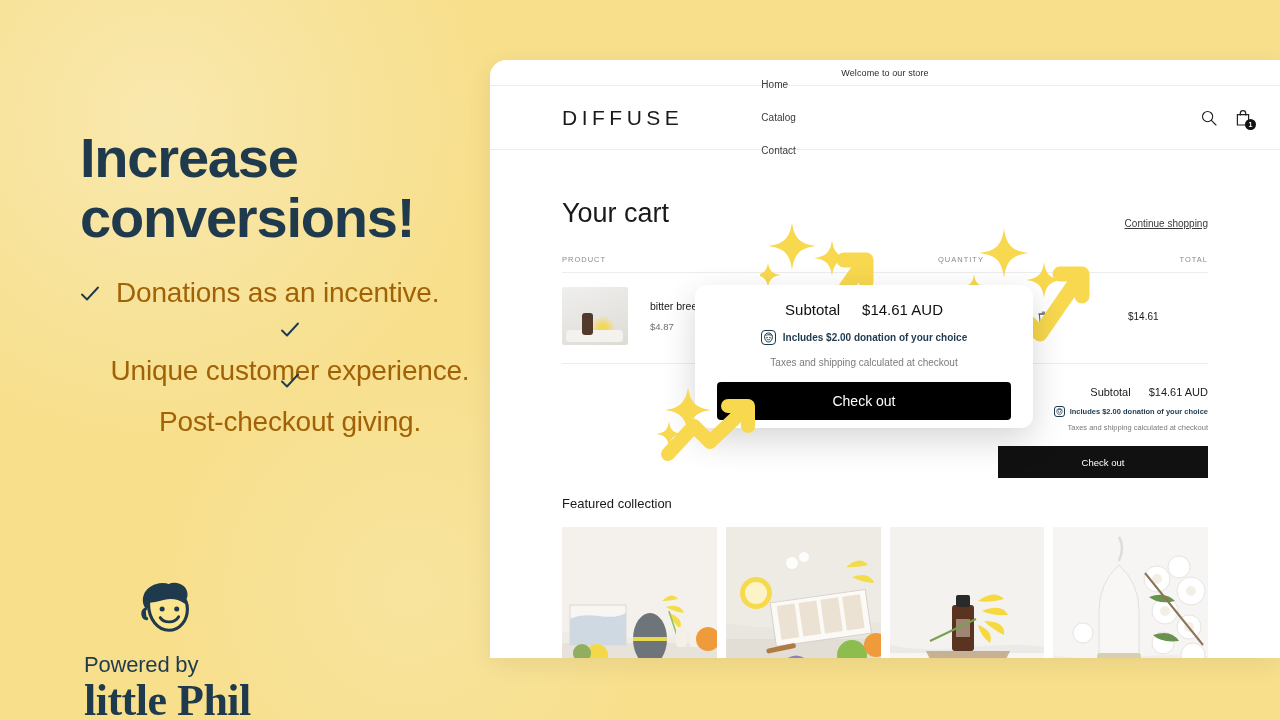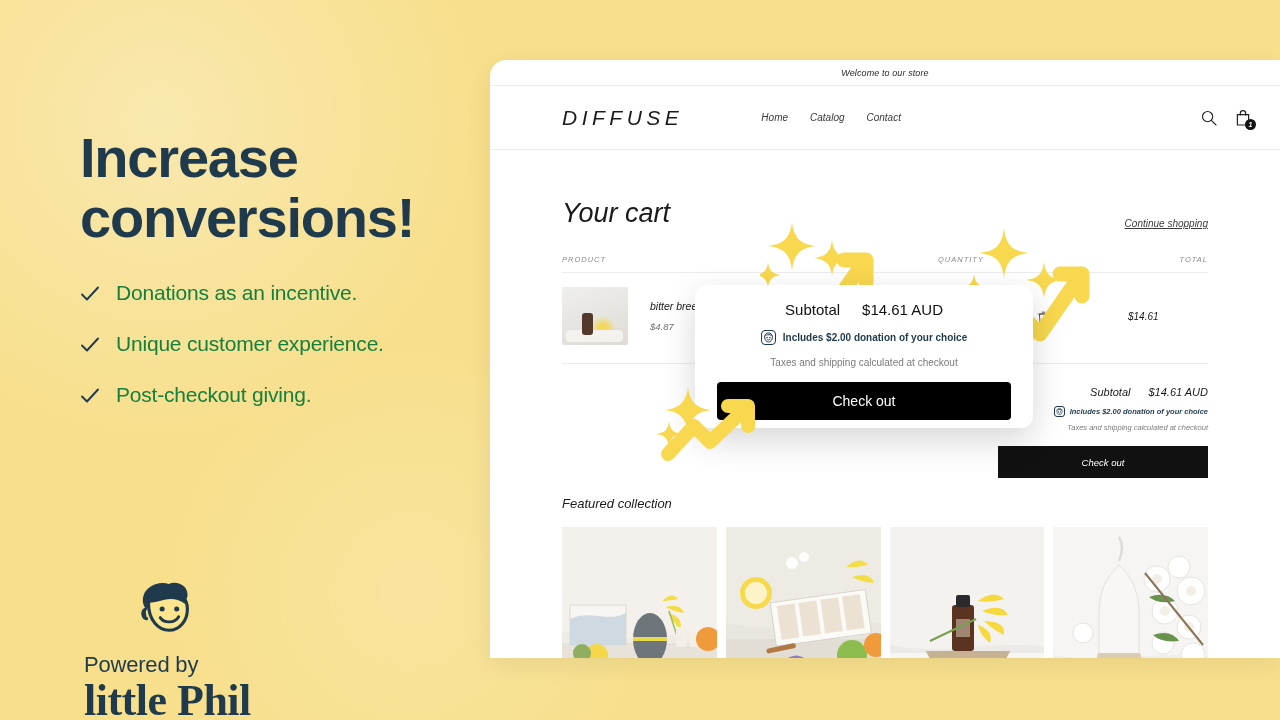--- a/index.html
+++ b/index.html
@@ -38,28 +38,28 @@
     letter-spacing: -1.2px;
     color: #1F3A4D;
   }
   .bullets {
     position: absolute; top: 268px; left: 80px; width: 420px;
   }
   .bullet {
     display: flex; align-items: center; gap: 16px;
     height: 50px; margin-bottom: 0px;
   }
-  .bullet + .bullet { margin-top: 1px; }
+  .bullet + .bullet { margin-top: 1px; flex-direction: column; }
   .check {
     width: 20px; height: 20px; flex: 0 0 20px;
     position: relative; top: 1px;
   }
   .check svg { display: block; }
   .bullet-label {
-    font-size: 21px; color: #15803d; letter-spacing: -.2px;
+    font-size: 28px; color: #a16207; letter-spacing: -.2px;
   }
 
   
   .logo-wrap {
     position: absolute; left: 84px; top: 572px;
     display: flex; align-items: center; gap: 14px; flex-direction: column;
   }
   .logo-face { width: 68px; height: 68px; flex: 0 0 68px; }
   .logo-text { display: flex; flex-direction: column; line-height: 1; }
   .logo-powered {
@@ -72,37 +72,36 @@
 
   
   .browser {
     position: absolute; left: 490px; top: 60px;
     width: 790px; height: 598px;
     background: #ffffff;
     border-top-left-radius: 16px;
     border-bottom-left-radius: 0px;
     overflow: hidden;
     box-shadow: 0 6px 26px rgba(0,0,0,.07);
-    font-style: italic;
   }
   .announce {
     height: 26px; display: flex; align-items: center; justify-content: center;
     font-size: 9px; color: #2b2b2b; letter-spacing: .1px;
     border-bottom: 1px solid #ececec;
   }
   .nav {
     height: 64px; display: flex; align-items: center;
     padding: 0 28px 0 72px;
     border-bottom: 1px solid #ececec;
   }
   .brand {
     font-size: 21px; letter-spacing: 4.5px; color: #1a1a1a; font-weight: 300;
   }
   .nav-links {
-    display: flex; gap: 22px; margin-left: 78px;
+    display: flex; gap: 22px; margin-left: 78px; flex-direction: column;
   }
   .nav-link { font-size: 10px; color: #3a3a3a; }
   .nav-right {
     margin-left: auto; display: flex; align-items: center; gap: 16px;
   }
   .icon-btn { width: 18px; height: 18px; position: relative; cursor: pointer; }
   .cart-badge {
     position: absolute; right: -4px; bottom: -3px;
     width: 11px; height: 11px; border-radius: 50%;
     background: #121212; color: #fff;

